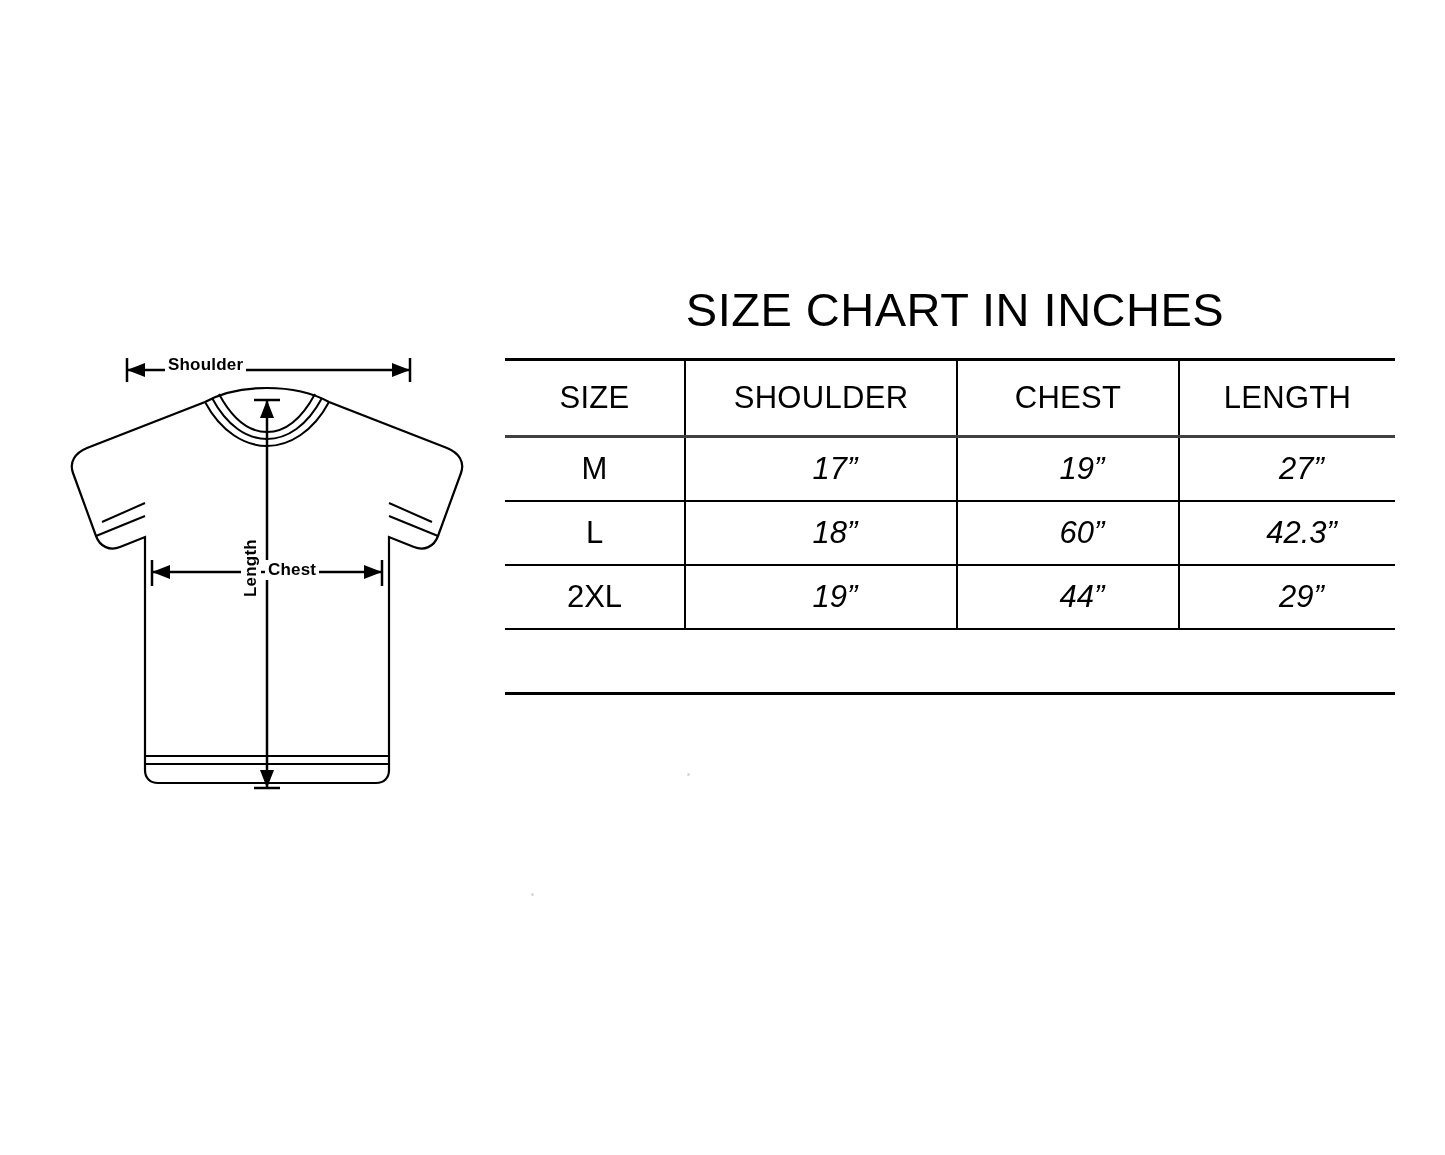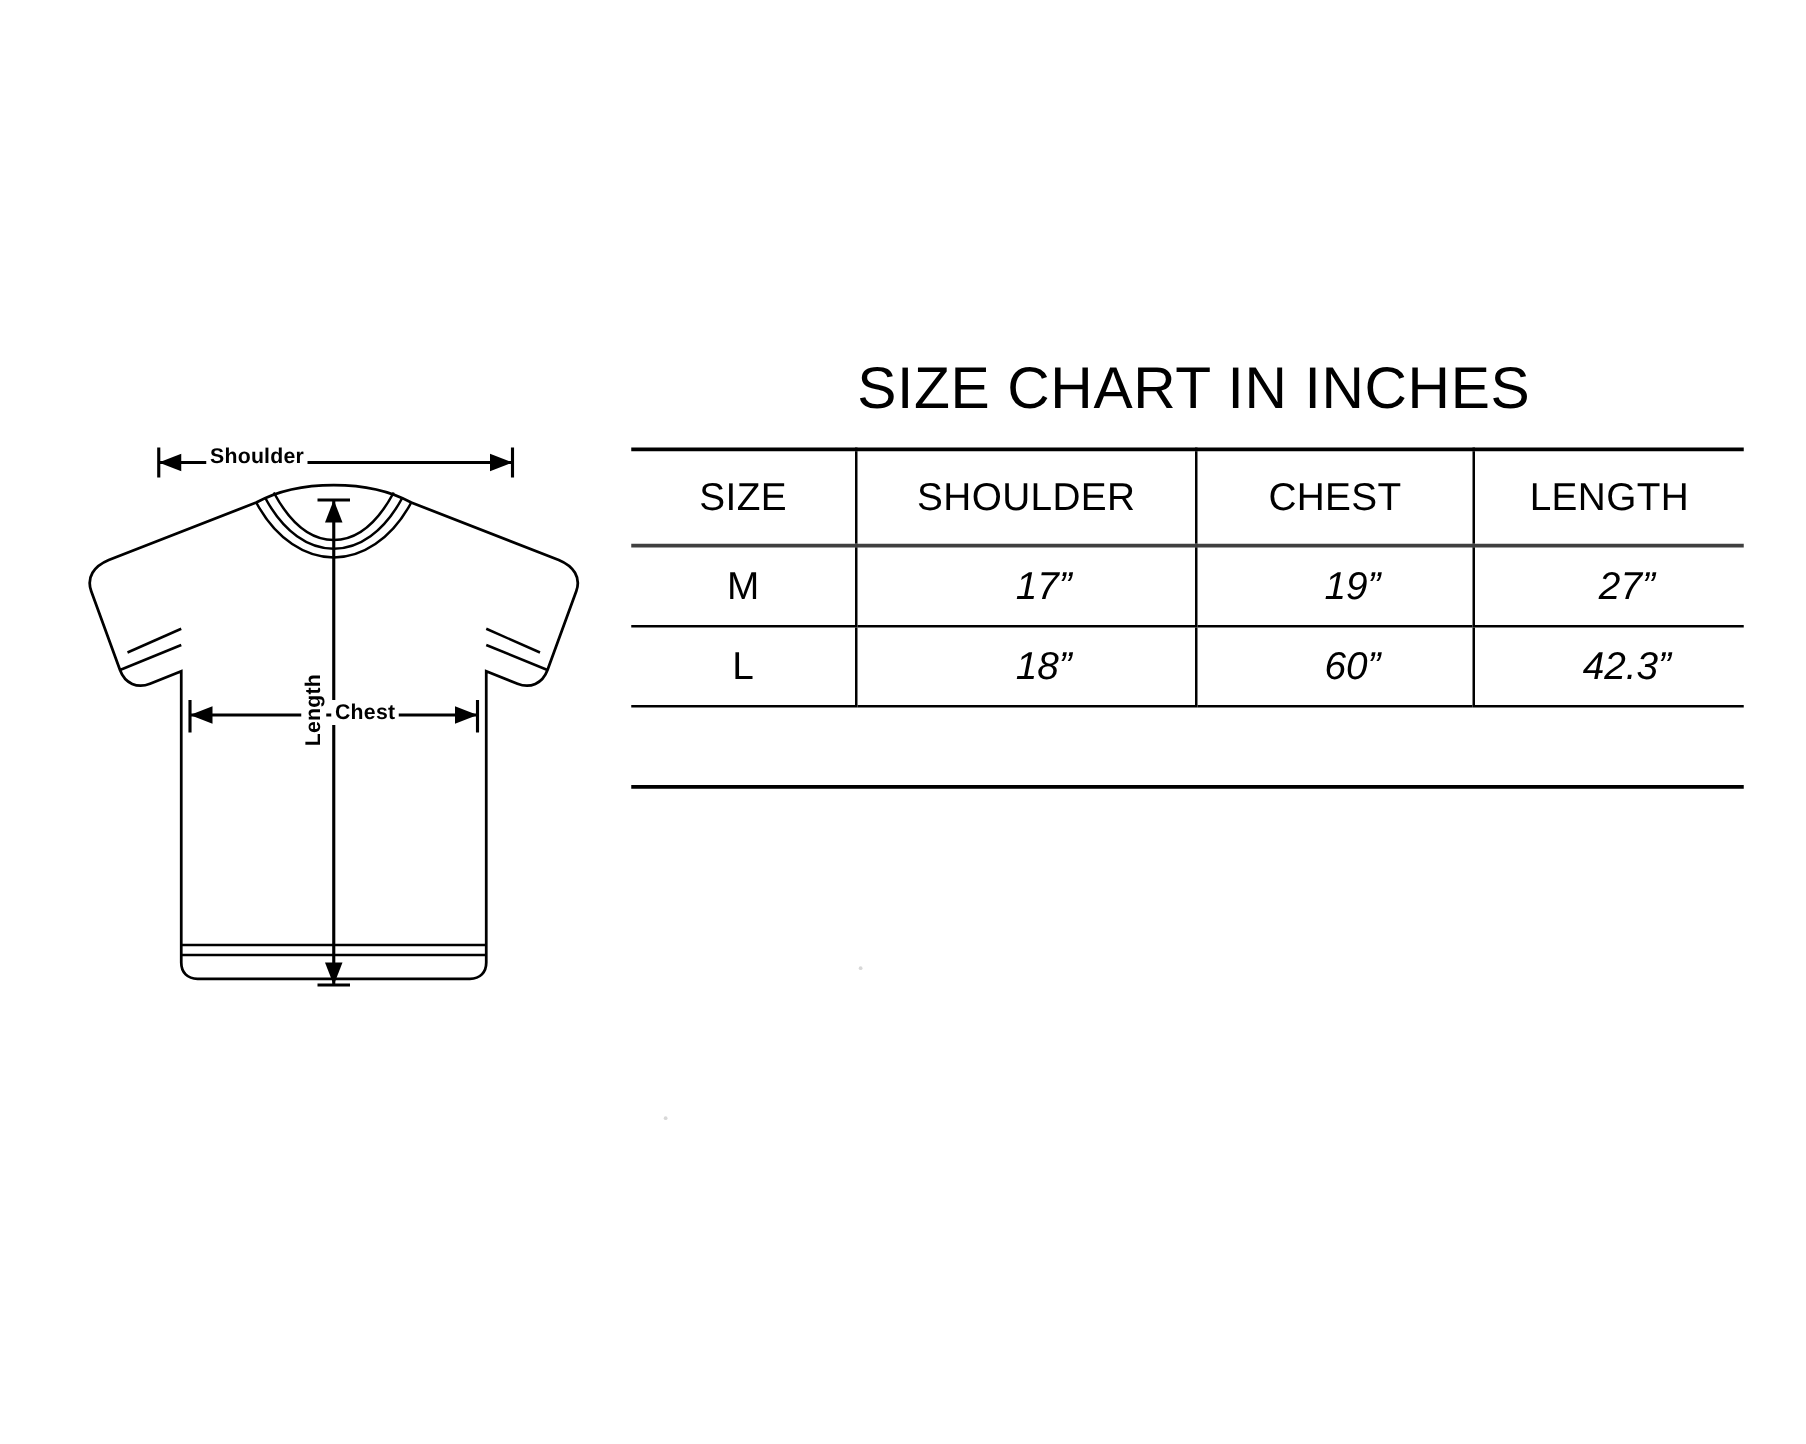--- a/index.html
+++ b/index.html
@@ -251,19 +251,25 @@
           <td class="cell-val sep">17”</td>
           <td class="cell-val sep">19”</td>
           <td class="cell-val sep">27”</td>
         </tr>
         <tr>
           <td class="cell-size">L</td>
           <td class="cell-val sep">18”</td>
           <td class="cell-val sep">60”</td>
           <td class="cell-val sep">42.3”</td>
         </tr>
+        <tr>
+          <td class="cell-size">2XL</td>
+          <td class="cell-val sep">19”</td>
+          <td class="cell-val sep">44”</td>
+          <td class="cell-val sep">29”</td>
+        </tr>
       </tbody>
     </table>
 
     <div id="bottom-rule"></div>
   </div>
 
 </div>
 
 </body></html>

